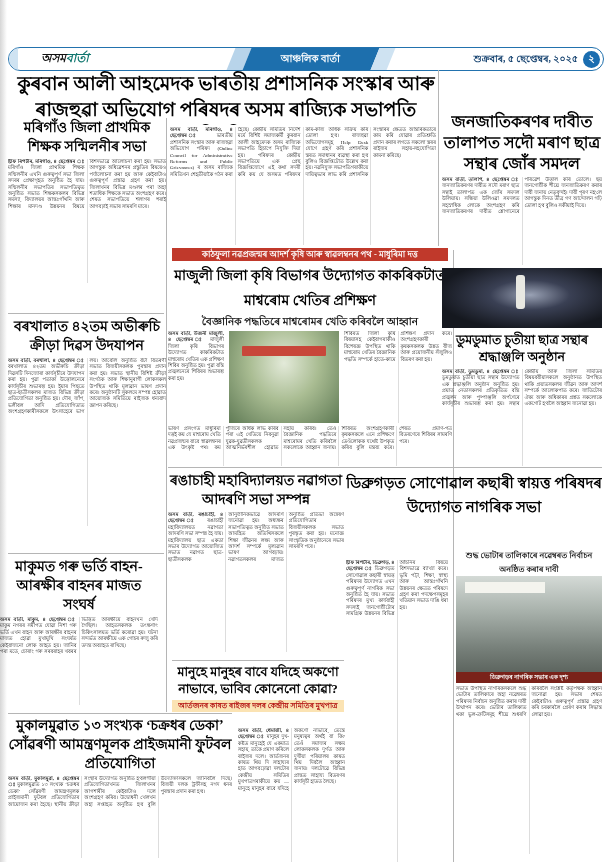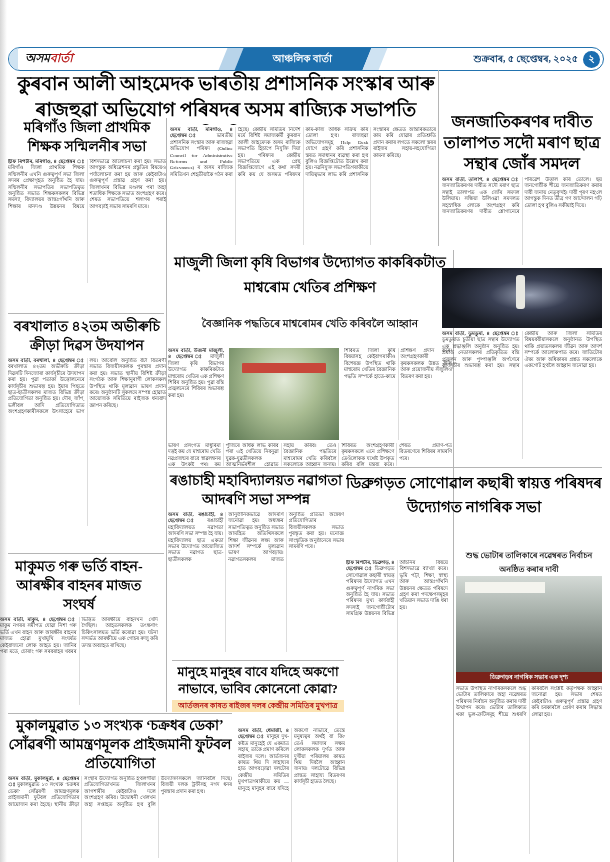--- a/index.html
+++ b/index.html
@@ -4,24 +4,24 @@
 <style>
   html,body{margin:0;padding:0;background:#e9e9e9;}
   .page{position:relative;width:610px;height:862px;background:#ffffff;overflow:hidden;
         font-family:"Liberation Serif","DejaVu Serif",serif;color:#1a1a1a;}
   .scan-edge{position:absolute;left:0;top:0;width:7px;height:862px;
              background:linear-gradient(90deg,#d6d6d6,#ffffff);}
   
   .mast{position:absolute;left:8px;top:47px;width:594px;height:22px;border:1.5px solid #2272ae;
         border-radius:12px;background:#ffffff;display:flex;align-items:stretch;overflow:hidden;}
   .mast-cap{width:9px;background:#cfe3f2;border-radius:10px 0 0 10px;}
-  .mast-left{flex:1;display:flex;align-items:center;padding-left:7px;font-weight:bold;
+  .mast-left{flex:1;display:flex;align-items:center;padding-left:23px;font-weight:bold;
              font-style:italic;font-size:12px;white-space:nowrap;}
   .mast-black{color:#111;}
-  .mast-red{color:#b91c1c;}
+  .mast-red{color:#0f766e;}
   .mast-slant{width:16px;background:#b8d4ea;transform:skewX(-22deg);margin-left:10px;}
   .mast-section{width:128px;background:#1d6fad;transform:skewX(-22deg);display:flex;
                 align-items:center;justify-content:center;}
   .mast-section span{transform:skewX(22deg);color:#fff;font-weight:bold;font-size:10px;white-space:nowrap;}
   .mast-slant2{width:16px;background:#cfe3f2;transform:skewX(-22deg);margin-right:10px;}
   .mast-right{flex:1.1;display:flex;align-items:center;justify-content:flex-end;gap:5px;
               padding-right:3px;}
   .mast-date{font-weight:bold;font-size:9.5px;color:#13406e;white-space:nowrap;}
   .pagenum{width:17px;height:17px;border-radius:50%;background:#1a6db0;color:#fff;font-weight:bold;
            font-size:10px;display:flex;align-items:center;justify-content:center;flex:0 0 auto;}
@@ -29,21 +29,21 @@
   .story{position:absolute;overflow:hidden;}
   .hl{font-weight:bold;text-align:center;margin:0;color:#000;}
   .hl-lead{font-size:19px;line-height:26px;}
   .hl-xl{font-size:14px;line-height:25px;}
   .hl-lg{font-size:16px;line-height:21px;margin-top:45px;}
   .hl-md{font-size:14px;line-height:19px;}
   .hl-db{font-size:15px;line-height:24px;}
   .hl-sm{font-size:12.5px;line-height:17px;}
   .kicker{background:#c0392b;color:#fff;font-weight:bold;font-size:8.5px;line-height:13px;
           text-align:center;white-space:nowrap;overflow:hidden;margin:0 4px;}
-  .subhead{font-weight:bold;text-align:center;font-size:10.5px;line-height:14px;margin:17px 0;}
+  .subhead{font-weight:bold;text-align:center;font-size:10.5px;line-height:14px;margin:2px 0;}
   .subhead-sm{font-weight:bold;text-align:center;font-size:8px;line-height:14px;margin:1px 0;}
   .band{background:#fbe3b3;color:#b31212;font-weight:bold;font-size:7.5px;line-height:12px;
         text-align:center;white-space:nowrap;overflow:hidden;}
   .body{font-size:5px;line-height:6.4px;text-align:justify;overflow:hidden;color:#222;}
   .byline{font-weight:bold;}
   .cols-2{column-count:2;column-gap:5px;column-rule:0.5px solid #ddd;}
   .cols-3{column-count:3;column-gap:5px;column-rule:0.5px solid #ddd;}
   .cols-5{column-count:5;column-gap:5px;column-rule:0.5px solid #ddd;}
   
   .vrule{position:absolute;width:1px;background:#b5b5b5;}
@@ -129,20 +129,21 @@
 
   <section class="story" style="left:8px;top:716px;width:224px;height:146px;">
     <h2 class="hl hl-md">মুকালমুৱাত ১৩ সংখ্যক ‘চক্ৰধৰ ডেকা’ সোঁৱৰণী আমন্ত্ৰণমূলক প্ৰাইজমানী ফুটবল প্ৰতিযোগিতা</h2>
     <div class="body cols-3" style="height:82px;margin-top:3px;">
       <span class="byline">অসম বাৰ্তা, মুকালমুৱা, ৪ ছেপ্তেম্বৰ ঃ</span>
       <span>মুকালমুৱাত ১৩ সংখ্যক ‘চক্ৰধৰ ডেকা’ সোঁৱৰণী আমন্ত্ৰণমূলক প্ৰাইজমানী ফুটবল প্ৰতিযোগিতাৰ আয়োজন কৰা হৈছে। স্থানীয় ক্ৰীড়া সংস্থাৰ উদ্যোগত অনুষ্ঠিত হ'বলগীয়া প্ৰতিযোগিতাখনত জিলাখনৰ আগশাৰীৰ কেইবাটাও দলে অংশগ্ৰহণ কৰিব। উদ্বোধনী খেলখন অহা সপ্তাহত অনুষ্ঠিত হ'ব বুলি উদ্যোক্তাসকলে জানিবলৈ দিছে। বিজয়ী দলক ট্ৰফীসহ নগদ ধনৰ পুৰস্কাৰ প্ৰদান কৰা হ'ব।</span>
     </div>
   </section>
 
   <section class="story" style="left:168px;top:248px;width:284px;height:218px;">
+    <div class="kicker">কাঠফুলা নৱপ্ৰজন্মৰ আদৰ্শ কৃষি আৰু স্বাৱলম্বনৰ পথ - মাধুৰিমা দত্ত</div>
     <h2 class="hl hl-xl" style="margin-top:2px;">মাজুলী জিলা কৃষি বিভাগৰ উদ্যোগত কাকৰিকটাত মাশ্বৰোম খেতিৰ প্ৰশিক্ষণ</h2>
     <div class="subhead">বৈজ্ঞানিক পদ্ধতিৰে মাশ্বৰোমৰ খেতি কৰিবলৈ আহ্বান</div>
     <div style="display:flex;gap:5px;height:92px;">
       <div class="body" style="width:56px;height:92px;">
         <span class="byline">অসম বাৰ্তা, উজনী মাজুলী, ৪ ছেপ্তেম্বৰ ঃ</span>
         <span>মাজুলী জিলা কৃষি বিভাগৰ উদ্যোগত কাকৰিকটাত মাশ্বৰোম খেতিৰ এক প্ৰশিক্ষণ শিবিৰ অনুষ্ঠিত হয়। পুৱা বন্তি প্ৰজ্বলনেৰে শিবিৰৰ শুভাৰম্ভ কৰা হয়।</span>
       </div>
       <div class="photo photo-majuli" style="width:110px;height:92px;">
         <div class="banner"></div>
       </div>
@@ -176,20 +177,21 @@
 
   <section class="story" style="left:442px;top:66px;width:160px;height:400px;">
     <h2 class="hl hl-lg">জনজাতিকৰণৰ দাবীত তালাপত সদৌ মৰাণ ছাত্ৰ সন্থাৰ জোঁৰ সমদল</h2>
     <div class="body cols-2" style="height:88px;margin-top:3px;">
       <span class="byline">অসম বাৰ্তা, তালাপ, ৪ ছেপ্তেম্বৰ ঃ</span>
       <span>জনজাতিকৰণৰ দাবীত সদৌ মৰাণ ছাত্ৰ সন্থাই তালাপত এক জোঁৰ সমদল উলিয়ায়। সন্ধিয়া উলিওৱা সমদলত সহস্ৰাধিক লোকে অংশগ্ৰহণ কৰি জনজাতিকৰণৰ দাবীত শ্লোগানেৰে পৰিৱেশ উত্তাল কৰি তোলে। ছয় জনগোষ্ঠীক শীঘ্ৰে জনজাতিকৰণ কৰাৰ দাবী জনায় নেতৃবৃন্দই। দাবী পূৰণ নহ'লে আগন্তুক দিনত তীব্ৰ গণ আন্দোলন গঢ়ি তোলা হ'ব বুলিও সকীয়াই দিয়ে।</span>
     </div>
     <div class="photo photo-moran" style="width:160px;height:60px;margin-top:3px;">
       <div class="statue"></div>
     </div>
+    <h2 class="hl hl-sm" style="margin-top:4px;">ডুমডুমাত চুতীয়া ছাত্ৰ সন্থাৰ শ্ৰদ্ধাঞ্জলি অনুষ্ঠান</h2>
     <div class="body cols-2" style="height:128px;margin-top:3px;">
       <span class="byline">অসম বাৰ্তা, ডুমডুমা, ৪ ছেপ্তেম্বৰ ঃ</span>
       <span>ডুমডুমাত চুতীয়া ছাত্ৰ সন্থাৰ উদ্যোগত এক শ্ৰদ্ধাঞ্জলি অনুষ্ঠান অনুষ্ঠিত হয়। প্ৰয়াত নেতাসকলৰ প্ৰতিকৃতিত বন্তি প্ৰজ্বলন আৰু পুষ্পাঞ্জলি অৰ্পণেৰে কাৰ্যসূচীৰ শুভাৰম্ভ কৰা হয়। সন্থাৰ কেন্দ্ৰীয় আৰু জিলা সমিতিৰ বিষয়ববীয়াসকলে অনুষ্ঠানত উপস্থিত থাকি প্ৰয়াতসকলৰ জীৱন আৰু আদৰ্শ সম্পৰ্কে আলোকপাত কৰে। জাতিটোৰ ঐক্য আৰু অধিকাৰৰ প্ৰশ্নত সকলোকে একগোট হ'বলৈ আহ্বান জনোৱা হয়।</span>
     </div>
   </section>
 
   <section class="story" style="left:346px;top:471px;width:256px;height:78px;">
     <h2 class="hl hl-db">ডিব্ৰুগড়ত সোণোৱাল কছাৰী স্বায়ত্ত পৰিষদৰ উদ্যোগত নাগৰিক সভা</h2>
   </section>
   <section class="story" style="left:456px;top:548px;width:146px;height:24px;">

